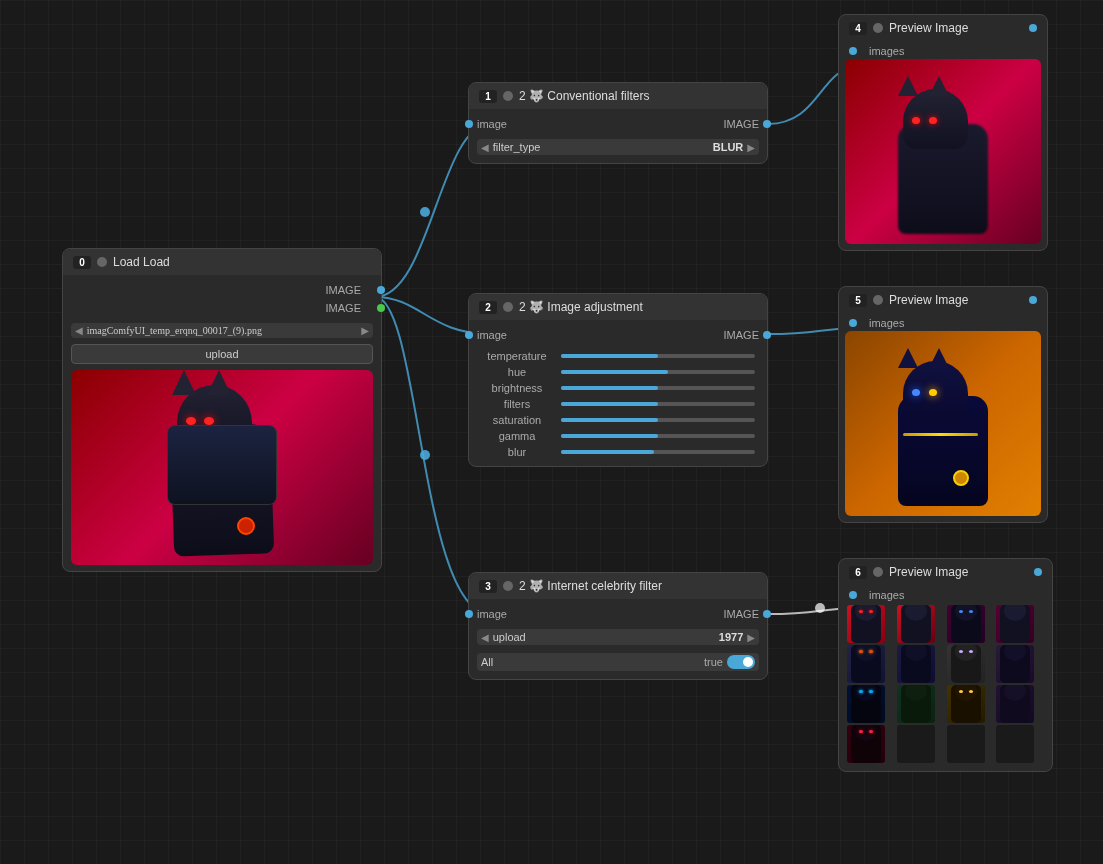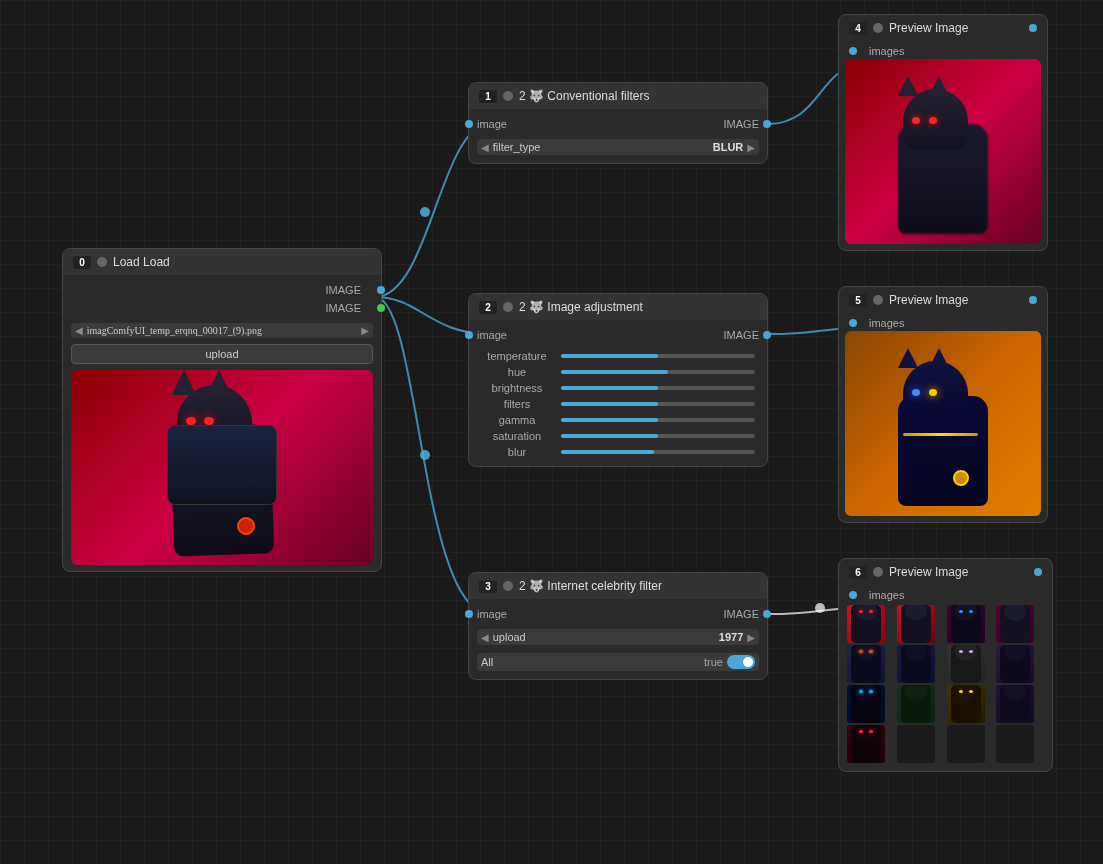--- a/index.html
+++ b/index.html
@@ -367,27 +367,27 @@
             <div style="width:50%; height:100%; background:#4aa8d8; border-radius:2px;"></div>
           </div>
       </div>
       <div class="slider-row">
         <span class="slider-label">filters</span>
         <div class="slider-track">
             <div style="width:50%; height:100%; background:#4aa8d8; border-radius:2px;"></div>
           </div>
       </div>
       <div class="slider-row">
-        <span class="slider-label">gamma</span>
+        <span class="slider-label">saturation</span>
         <div class="slider-track">
             <div style="width:50%; height:100%; background:#4aa8d8; border-radius:2px;"></div>
           </div>
       </div>
       <div class="slider-row">
-        <span class="slider-label">saturation</span>
+        <span class="slider-label">gamma</span>
         <div class="slider-track">
             <div style="width:50%; height:100%; background:#4aa8d8; border-radius:2px;"></div>
           </div>
       </div>
       <div class="slider-row">
         <span class="slider-label">blur</span>
         <div class="slider-track">
             <div style="width:48%; height:100%; background:#4aa8d8; border-radius:2px;"></div>
           </div>
       </div>

